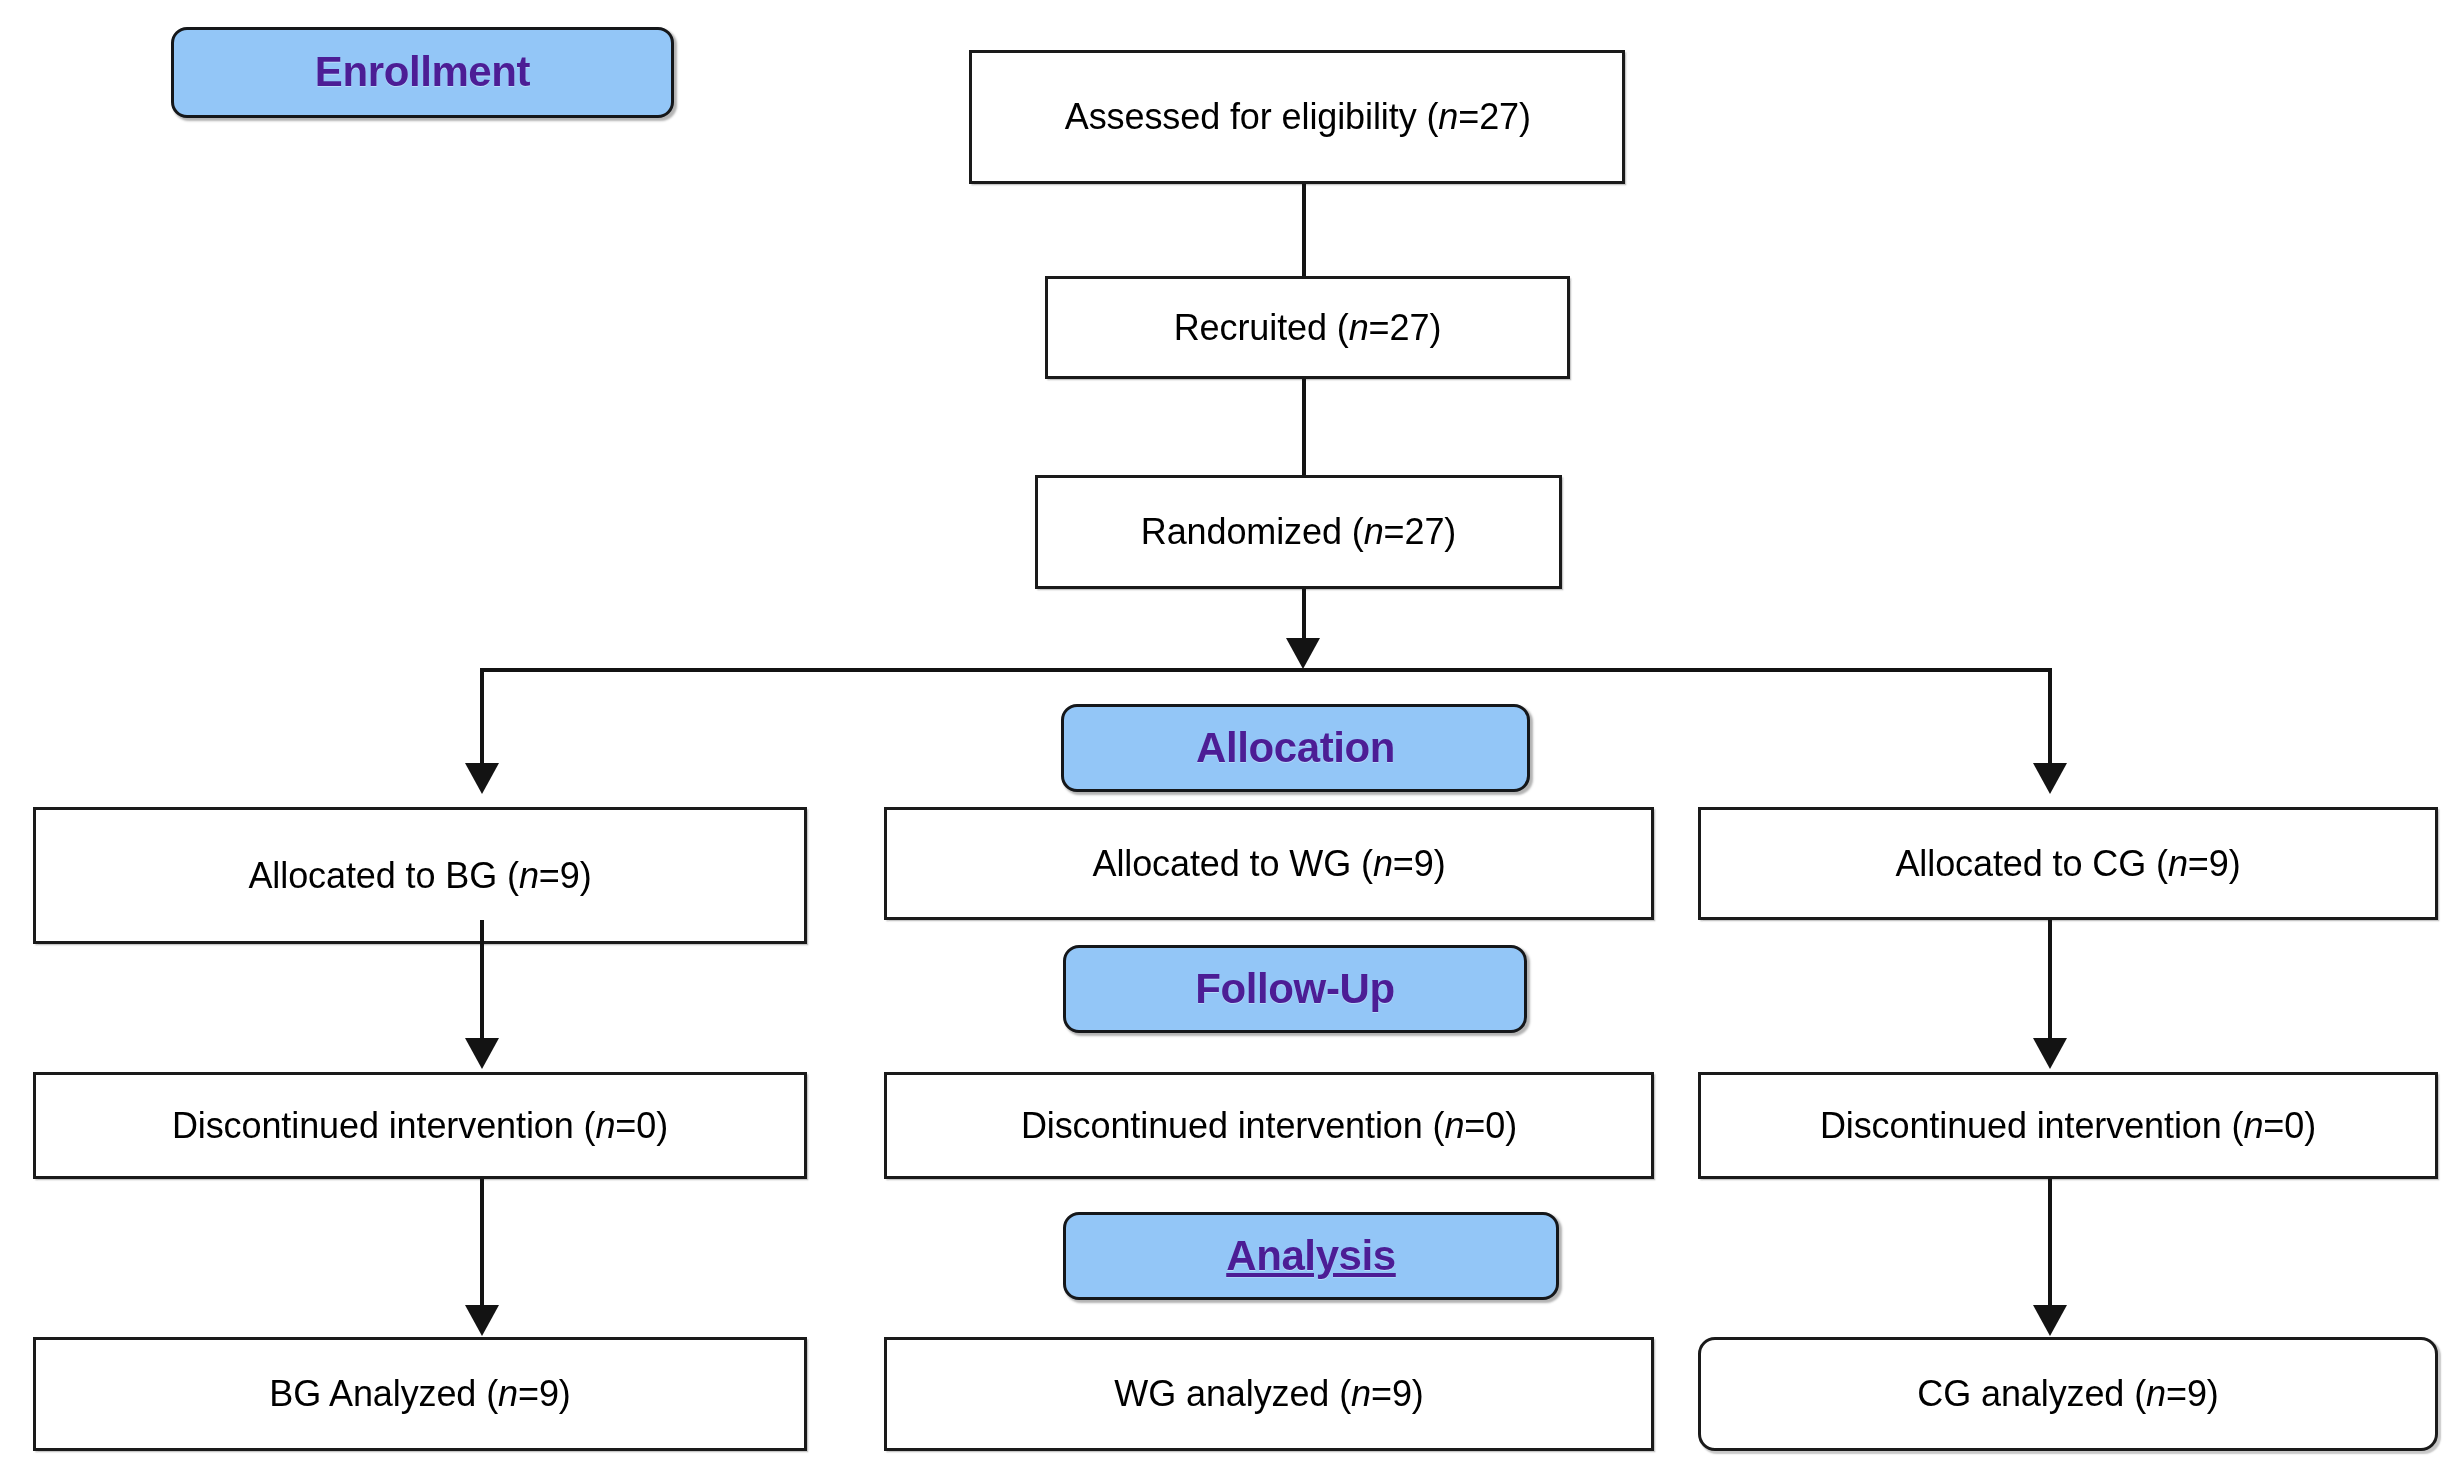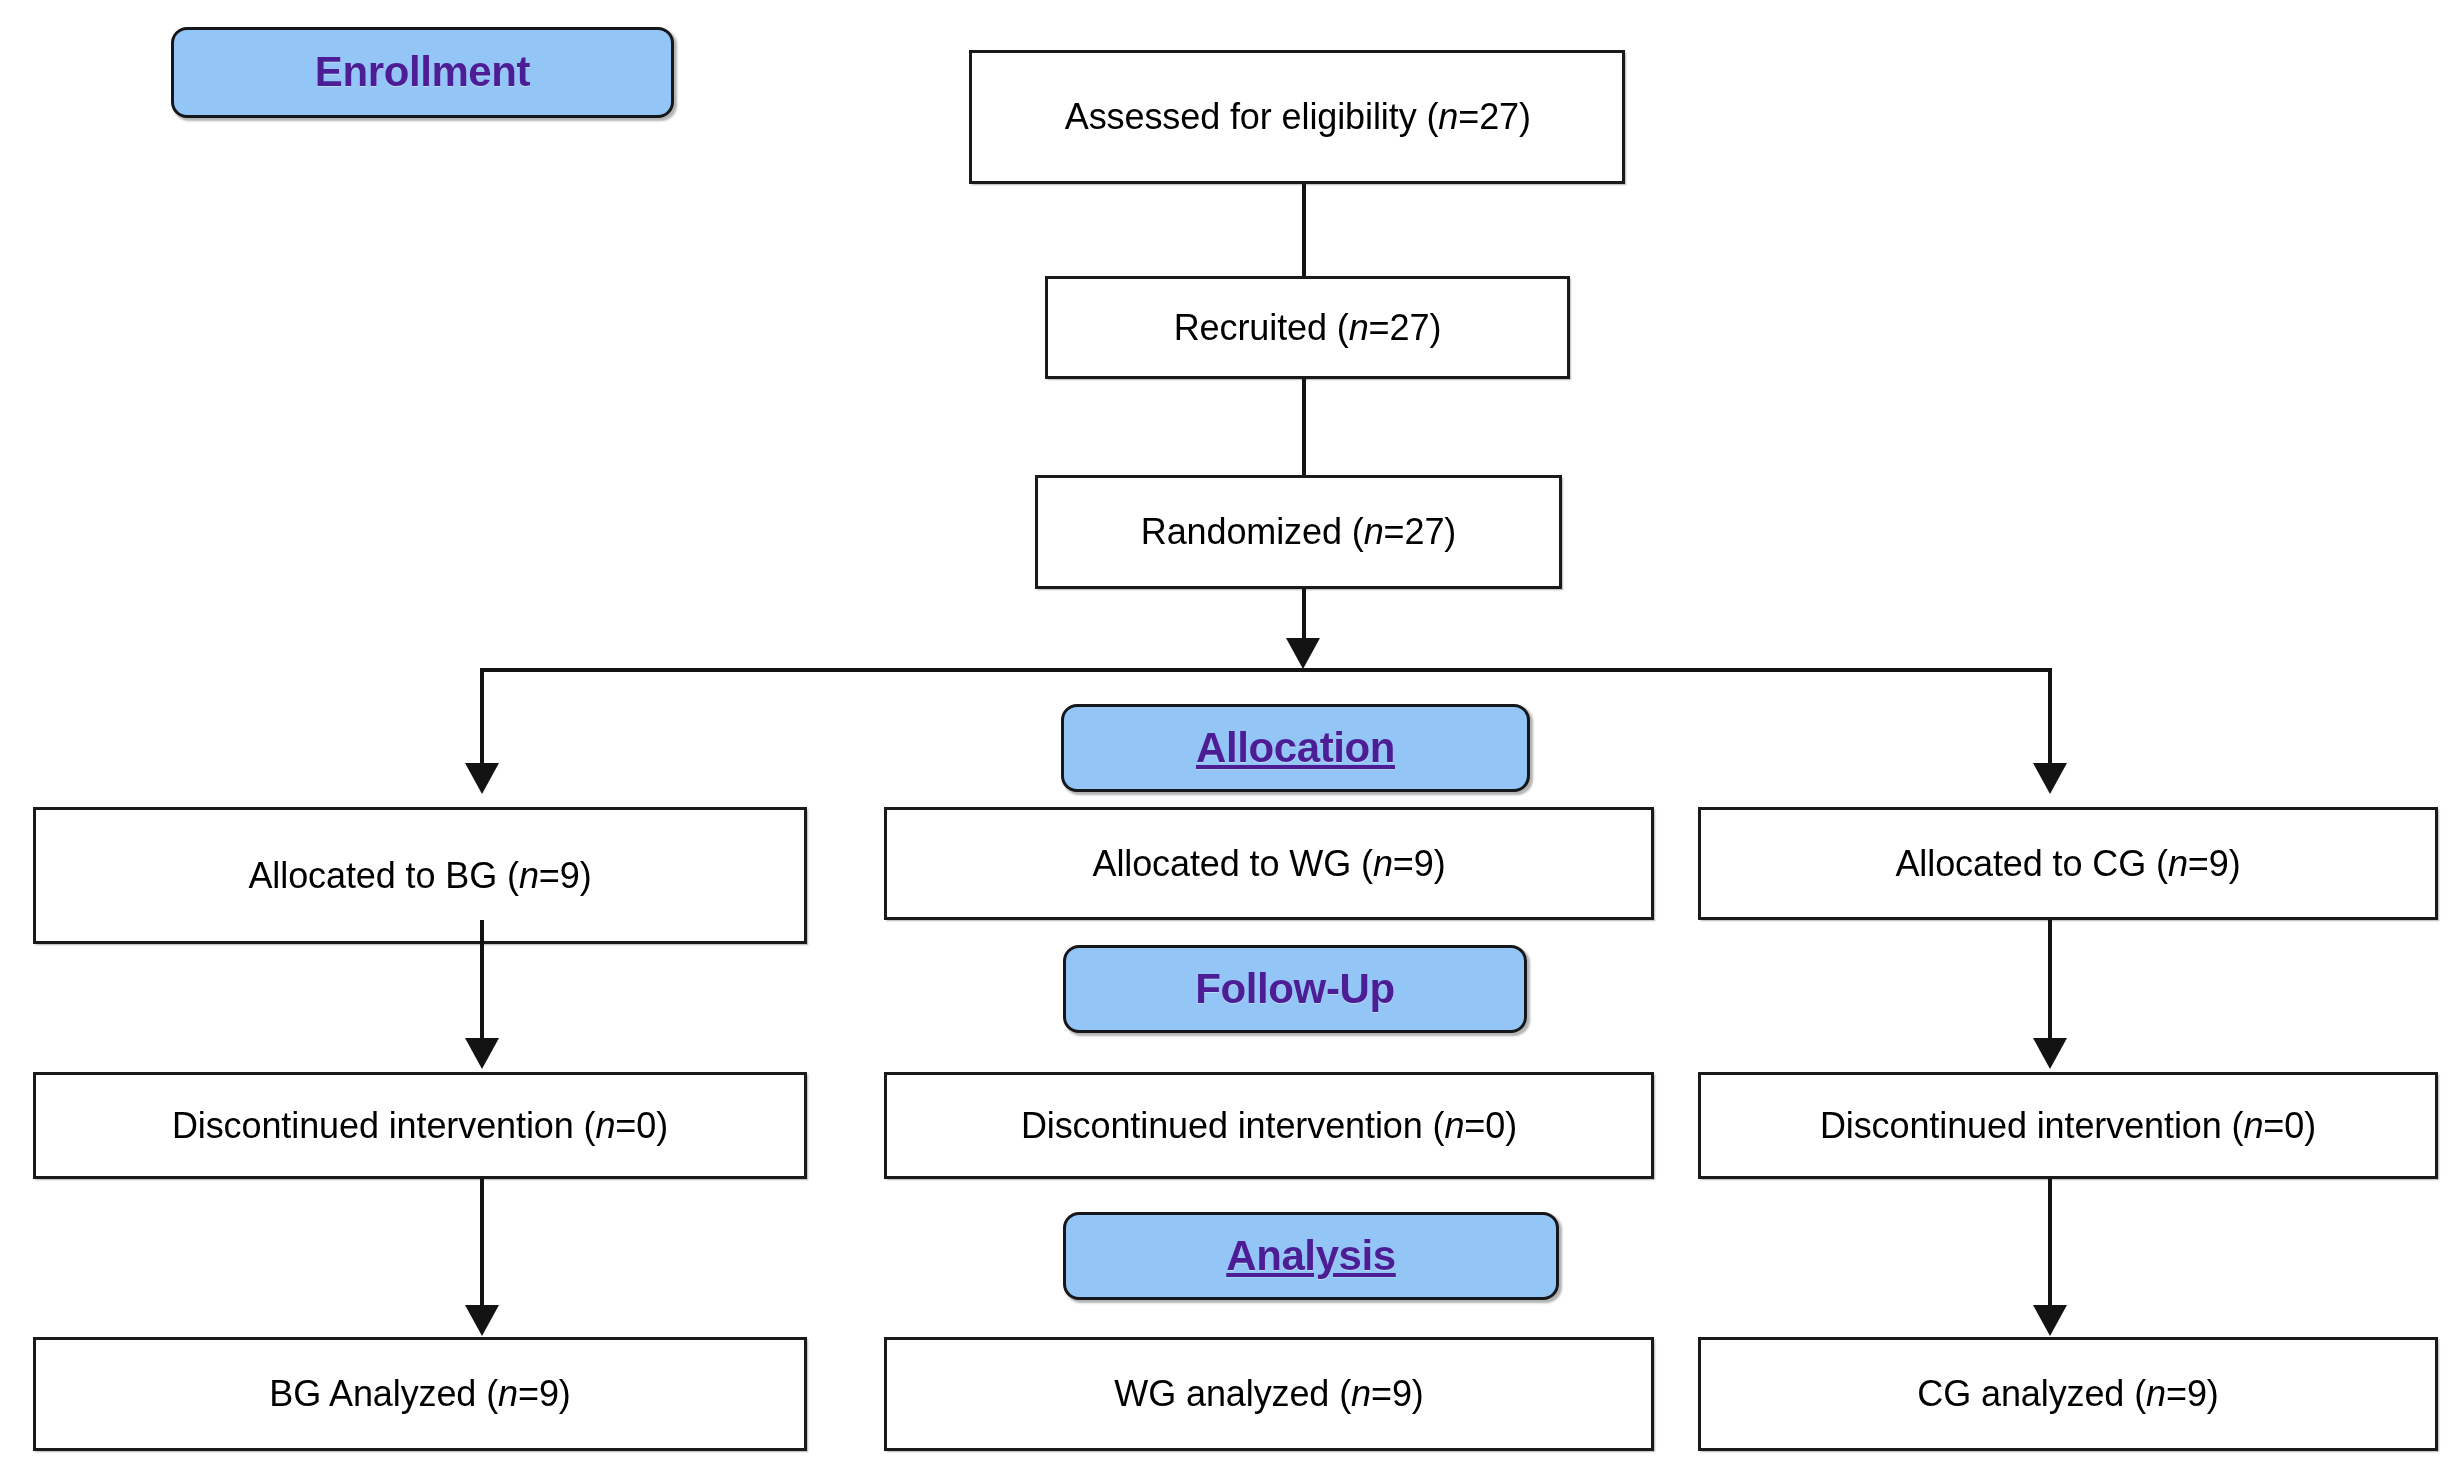--- a/index.html
+++ b/index.html
@@ -106,21 +106,21 @@
   <div class="hline" style="left:480px; top:668px; width:1572px;"></div>
 
   <div class="vline" style="left:480px; top:668px; height:99px;"></div>
   <div class="arrowhead" style="left:465px; top:763px;"></div>
 
   <div class="vline" style="left:1302px; top:668px; height:0px;"></div>
 
   <div class="vline" style="left:2048px; top:668px; height:99px;"></div>
   <div class="arrowhead" style="left:2033px; top:763px;"></div>
 
-  <div class="banner" style="left:1061px; top:704px; width:469px; height:88px;text-decoration:underline;">
+  <div class="banner" style="left:1061px; top:704px; width:469px; height:88px;">
     <span>Allocation</span>
   </div>
 
   <div class="box" style="left:33px; top:807px; width:774px; height:137px;">
     <span class="txt"><span>Allocated to BG (</span><i>n</i><span>=9)</span></span>
   </div>
 
   <div class="box" style="left:884px; top:807px; width:770px; height:113px;">
     <span class="txt"><span>Allocated to WG (</span><i>n</i><span>=9)</span></span>
   </div>
@@ -162,18 +162,18 @@
   </div>
 
   <div class="box" style="left:33px; top:1337px; width:774px; height:114px;">
     <span class="txt"><span>BG Analyzed (</span><i>n</i><span>=9)</span></span>
   </div>
 
   <div class="box" style="left:884px; top:1337px; width:770px; height:114px;">
     <span class="txt"><span>WG analyzed (</span><i>n</i><span>=9)</span></span>
   </div>
 
-  <div class="box" style="left:1698px; top:1337px; width:740px; height:114px;">
+  <div class="box" style="left:1698px; top:1337px; width:740px; height:114px;border-radius:17px;">
     <span class="txt"><span>CG analyzed (</span><i>n</i><span>=9)</span></span>
   </div>
 
 </div>
 
 
 </body></html>

